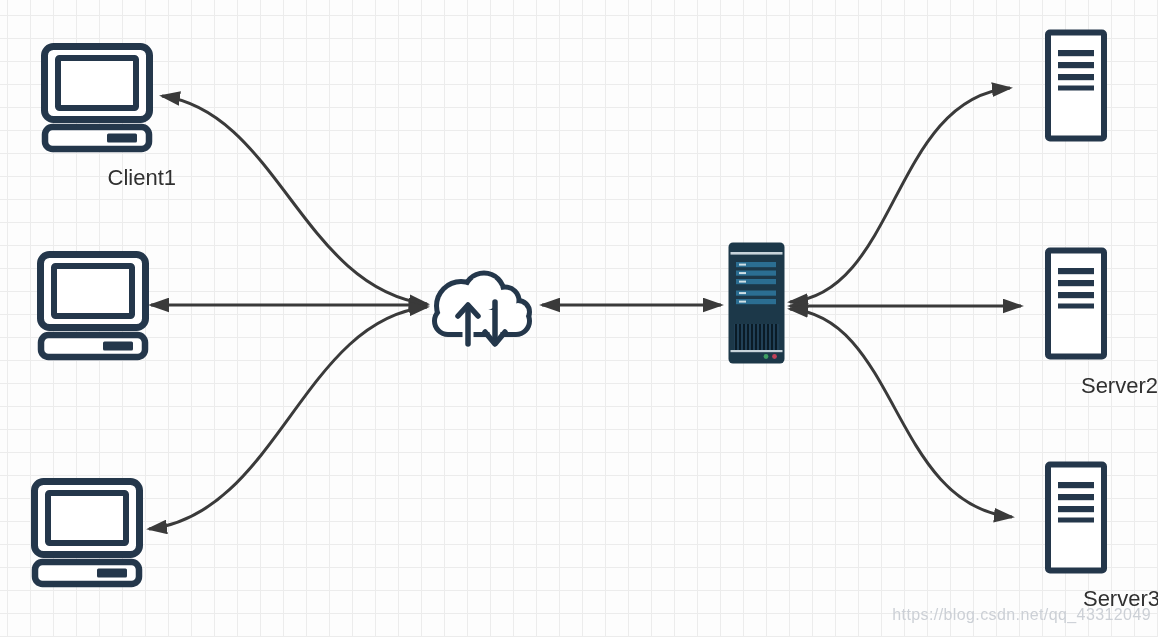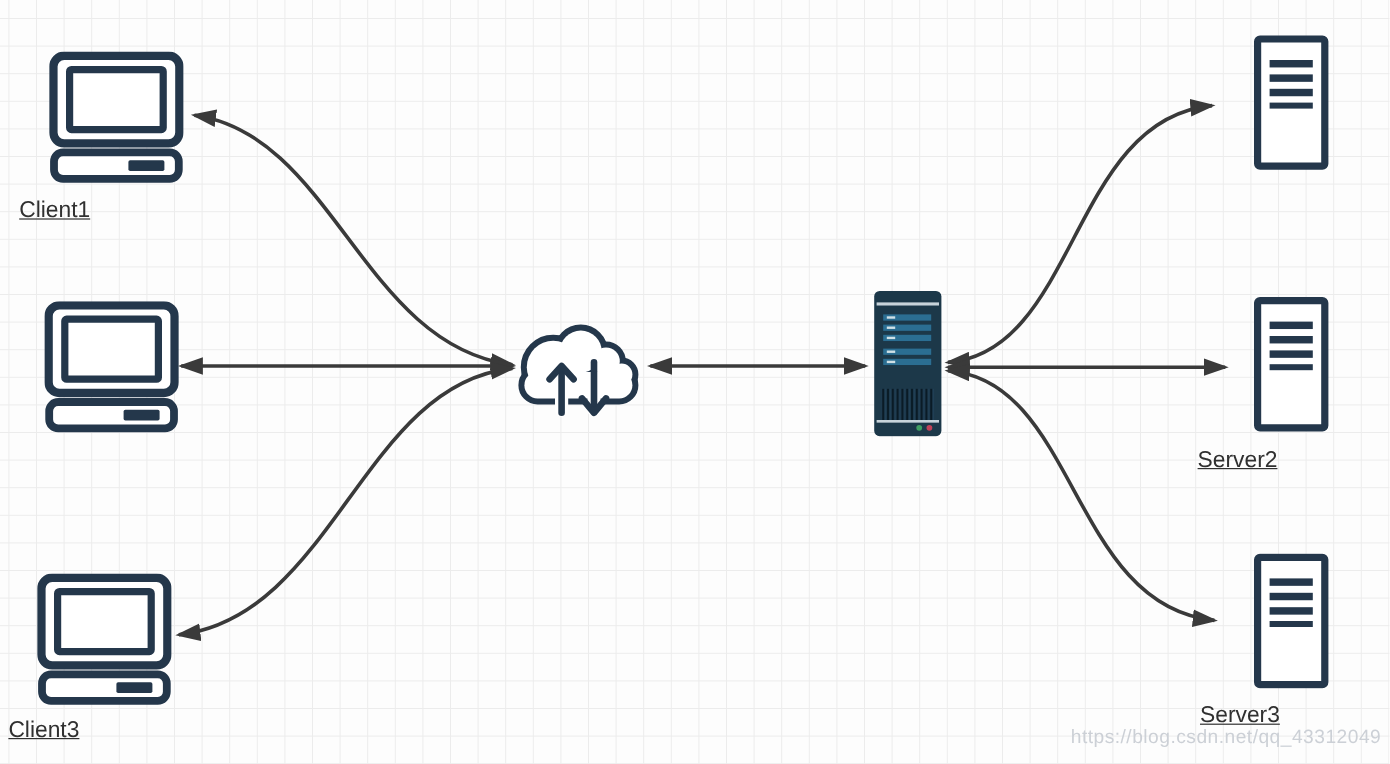--- a/index.html
+++ b/index.html
@@ -16,21 +16,21 @@
     background-image:
       linear-gradient(to right, var(--grid-line) 1px, transparent 1px),
       linear-gradient(to bottom, var(--grid-line) 1px, transparent 1px);
     background-size:23px 23px;
     background-position:7px 15px;
     font-family:"Liberation Sans", sans-serif;
   }
   .abs{position:absolute;}
   .node-label{
     position:absolute; width:160px; transform:translateX(-50%);
-    text-align:left; font-size:19px; color:var(--label);text-decoration:underline;
+    text-align:right; font-size:22px; color:var(--label);
   }
   .watermark{
     position:absolute; right:7px; bottom:13px;
     font-size:16px; color:#ccd0d6; letter-spacing:.4px;
     font-family:Liberation Sans, sans-serif;
   }
   
   .edge{stroke:var(--arrow); stroke-width:3; fill:none;}
   .ah{fill:var(--arrow);}
   .ink-st{stroke:var(--icon); fill:#fff;}
@@ -84,21 +84,20 @@
   </svg>
 
   <svg class="abs" style="left:31px;top:478px" width="112" height="110" viewBox="0 0 112 110">
     <g>
       <rect class="ink-st" x="3.5" y="3.5" width="105" height="73" rx="9" stroke-width="7"></rect>
       <rect class="ink-st" x="17" y="15" width="78" height="50" rx="1.5" stroke-width="6"></rect>
       <rect class="ink-st" x="4" y="84" width="104" height="22" rx="7.5" stroke-width="6.5"></rect>
       <rect class="ink-fill" x="66" y="90.5" width="30" height="9" rx="1.5"></rect>
     </g>
   </svg>
-  <div class="node-label" style="left:87px;top:598px">Client3</div>
 
   <svg class="abs" style="left:424px;top:266px" width="112" height="84" viewBox="0 0 112 84">
     <g>
       <circle class="cloud-st" cx="37" cy="40" r="22" stroke-width="10"></circle>
       <circle class="cloud-st" cx="60" cy="27" r="17.5" stroke-width="10"></circle>
       <circle class="cloud-st" cx="81" cy="35" r="11.5" stroke-width="10"></circle>
       <circle class="cloud-st" cx="94" cy="46" r="9" stroke-width="10"></circle>
       <rect class="cloud-st" x="13" y="44" width="90" height="22" rx="11" stroke-width="10"></rect>
       <circle class="cloud-fill" cx="37" cy="40" r="22"></circle>
       <circle class="cloud-fill" cx="60" cy="27" r="17.5"></circle>

